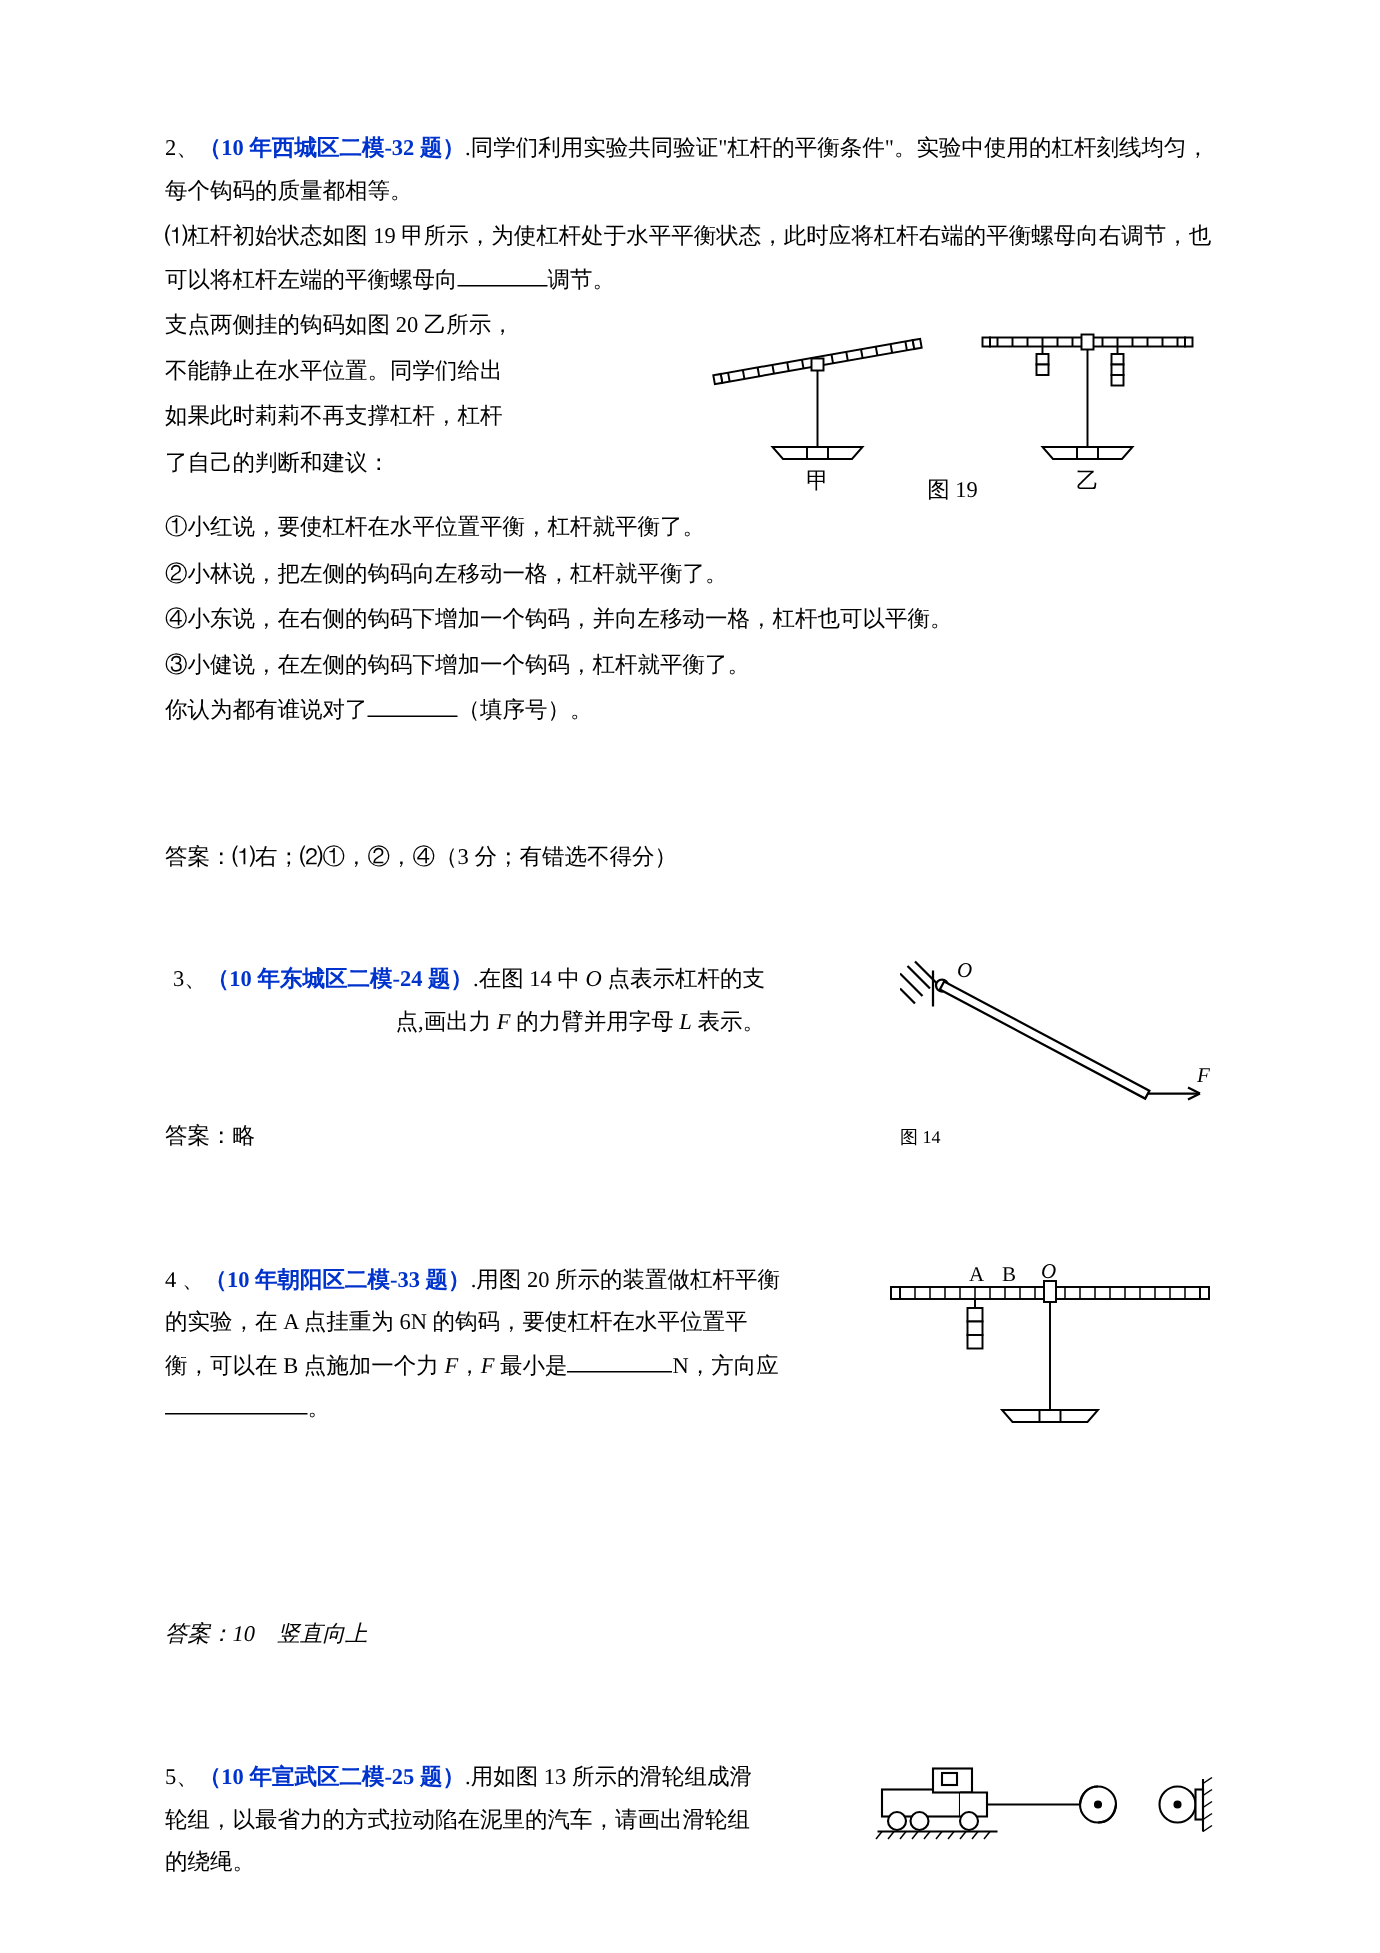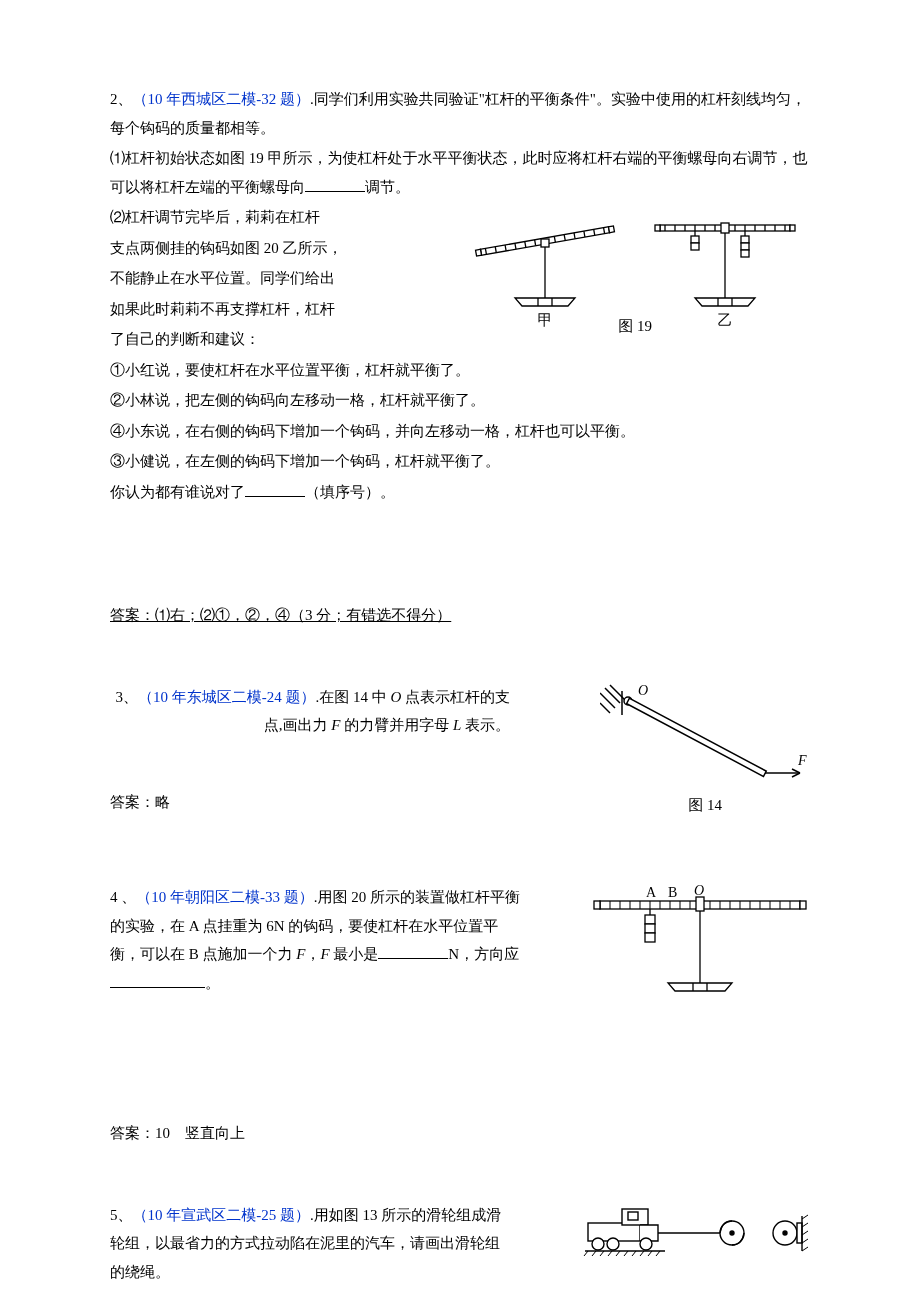--- a/index.html
+++ b/index.html
@@ -9,31 +9,31 @@
       font-family: "SimSun", "宋体", serif;
       font-size: 15px;
       line-height: 1.9;
       color: #000;
       background: #fff;
       padding: 85px 110px 40px 110px;
       position: relative;
     }
     .question { margin-bottom: 35px; position: relative; }
     .qnum { color: #000; }
-    .source { color: #0033cc; }
+    .source { color: #0033cc; font-weight: bold; }
     .para { margin-bottom: 2px; }
     .blank { display: inline-block; border-bottom: 1px solid #000; min-width: 70px; height: 1em; vertical-align: baseline; }
     .blank-short { min-width: 60px; }
     .blank-mid { min-width: 95px; }
     .italic { font-style: italic; font-family: "Times New Roman", serif; }
-    .answer { margin-top: 95px; margin-bottom: 18px; text-decoration: underline; }
+    .answer { margin-top: 69px; margin-bottom: 18px; }
     .answer-short { margin-top: 48px; margin-bottom: 32px; }
-    .answer-mid { margin-top: 120px; margin-bottom: 18px; }
+    .answer-mid { margin-top: 120px; margin-bottom: 32px; font-style: italic; }
     .fig-right { float: right; margin-left: 10px; }
-    .fig-label { text-align: center; font-size: 15px; margin-top: 3px; }
+    .fig-label { font-size: 12px; margin-top: 3px; }
     .clearfix::after { content: ""; display: table; clear: both; }
     .narrow-text { width: 340px; }
     svg { display: block; }
   </style>
 </head>
 <body>
 
 <div class="question clearfix">
   <div class="para">
     <span class="qnum">2、</span><span class="source">（10 年西城区二模-32 题）</span><span>.同学们利用实验共同验证"杠杆的平衡条件"。实验中使用的杠杆刻线均匀，每个钩码的质量都相等。</span>
@@ -109,21 +109,20 @@
           <rect x="91" y="40" width="8" height="7" fill="#fff"></rect>
           <rect x="91" y="47" width="8" height="7" fill="#fff"></rect>
         </g>
       </g>
       <text x="255" y="122" text-anchor="middle" font-size="15">乙</text>
       <text x="165" y="128" text-anchor="middle" font-size="15">图 19</text>
     </svg>
   </div>
 
   <div class="narrow-text">
-    <div class="para">⑵杠杆调节完毕后，莉莉在杠杆</div>
     <div class="para">支点两侧挂的钩码如图 20 乙所示，</div>
     <div class="para">不能静止在水平位置。同学们给出</div>
     <div class="para">如果此时莉莉不再支撑杠杆，杠杆</div>
     <div class="para">了自己的判断和建议：</div>
   </div>
   <div style="clear:both"></div>
   <div class="para">①小红说，要使杠杆在水平位置平衡，杠杆就平衡了。</div>
   <div class="para">②小林说，把左侧的钩码向左移动一格，杠杆就平衡了。</div>
   <div class="para">④小东说，在右侧的钩码下增加一个钩码，并向左移动一格，杠杆也可以平衡。</div>
   <div class="para">③小健说，在左侧的钩码下增加一个钩码，杠杆就平衡了。</div>

